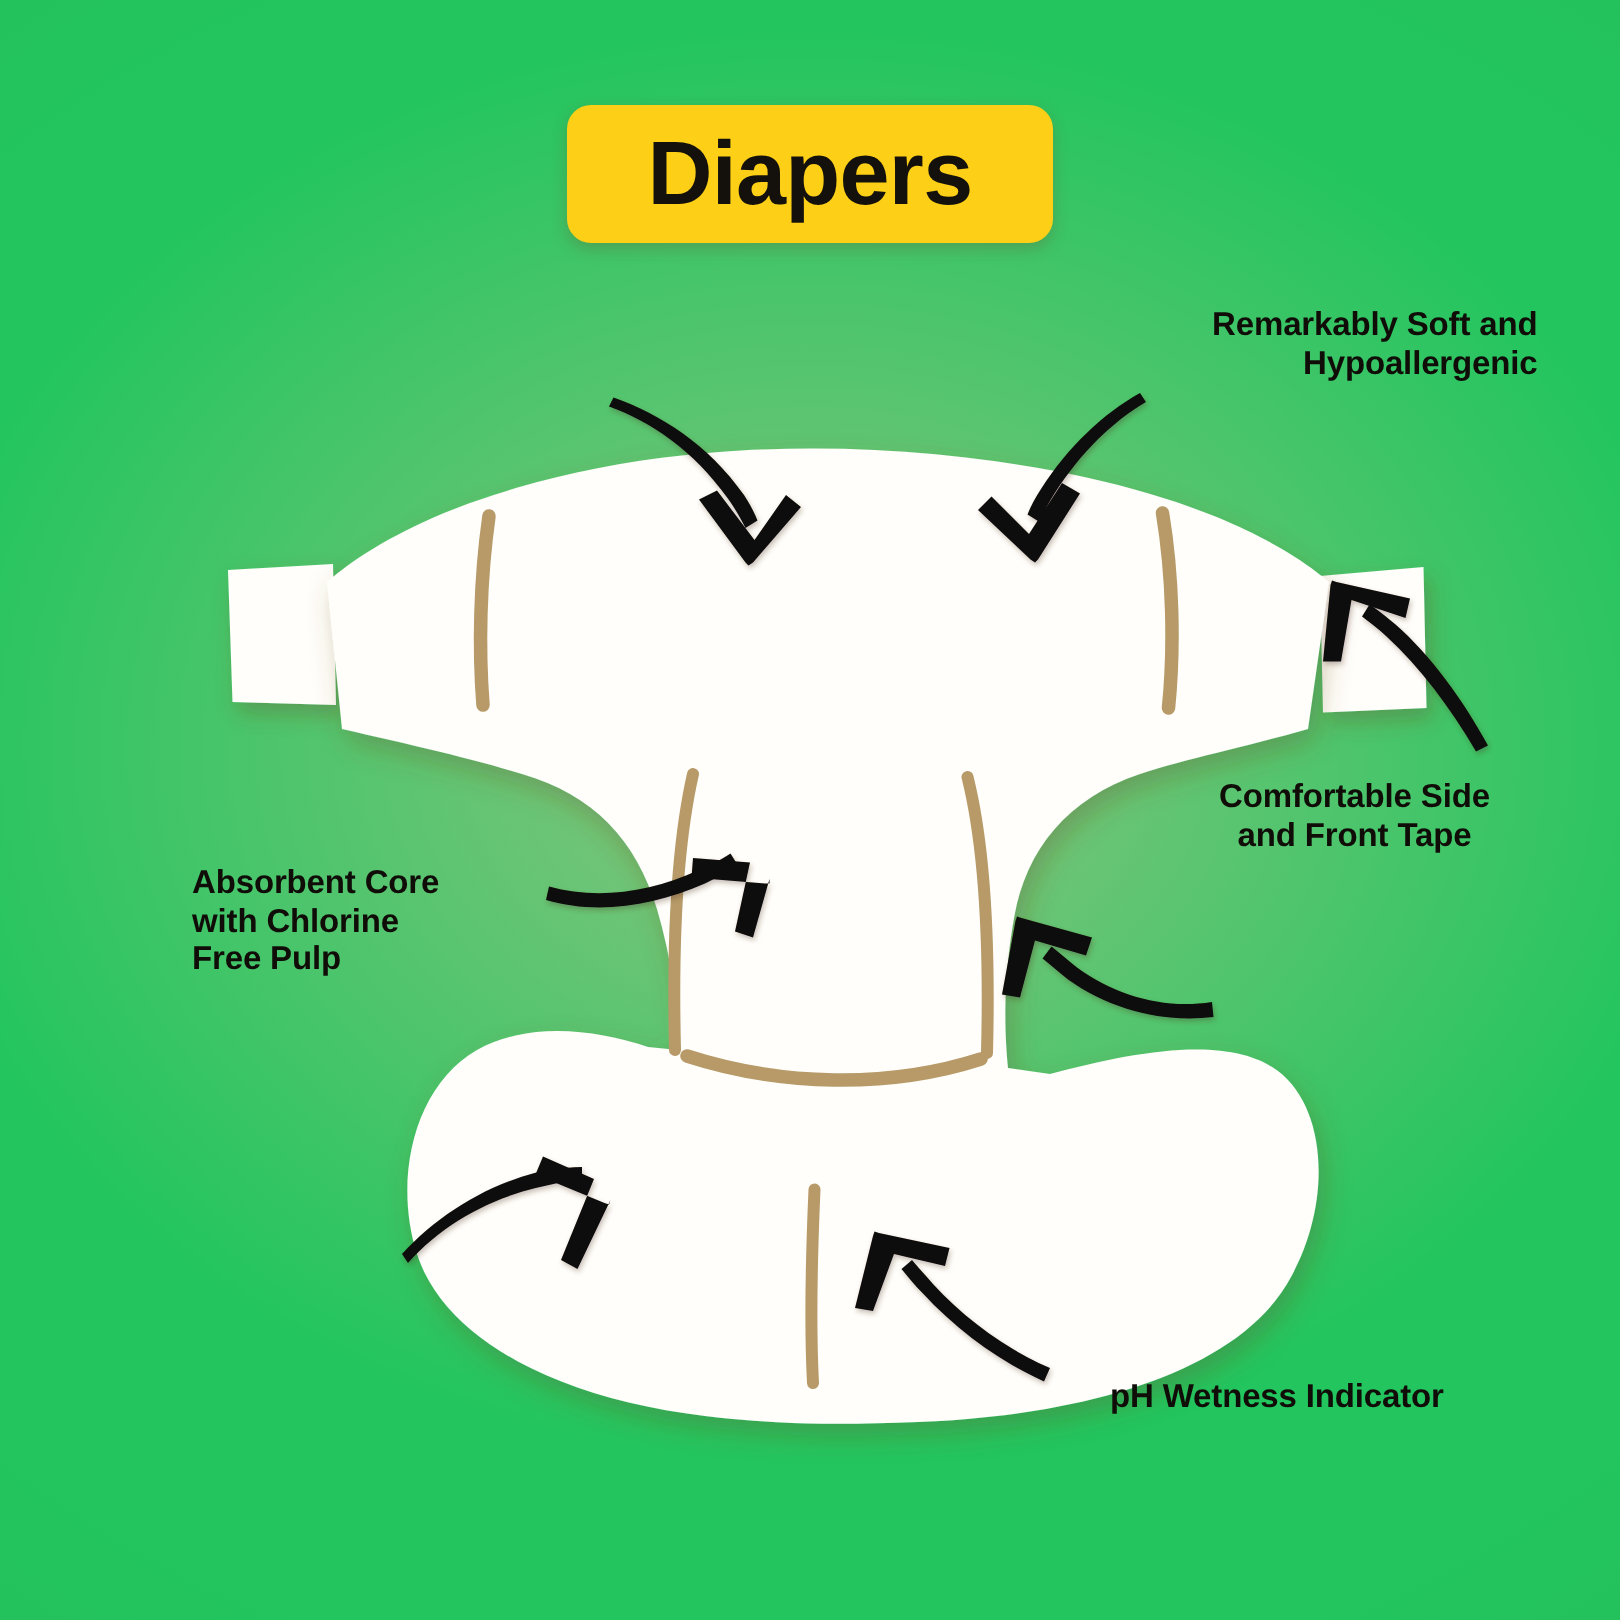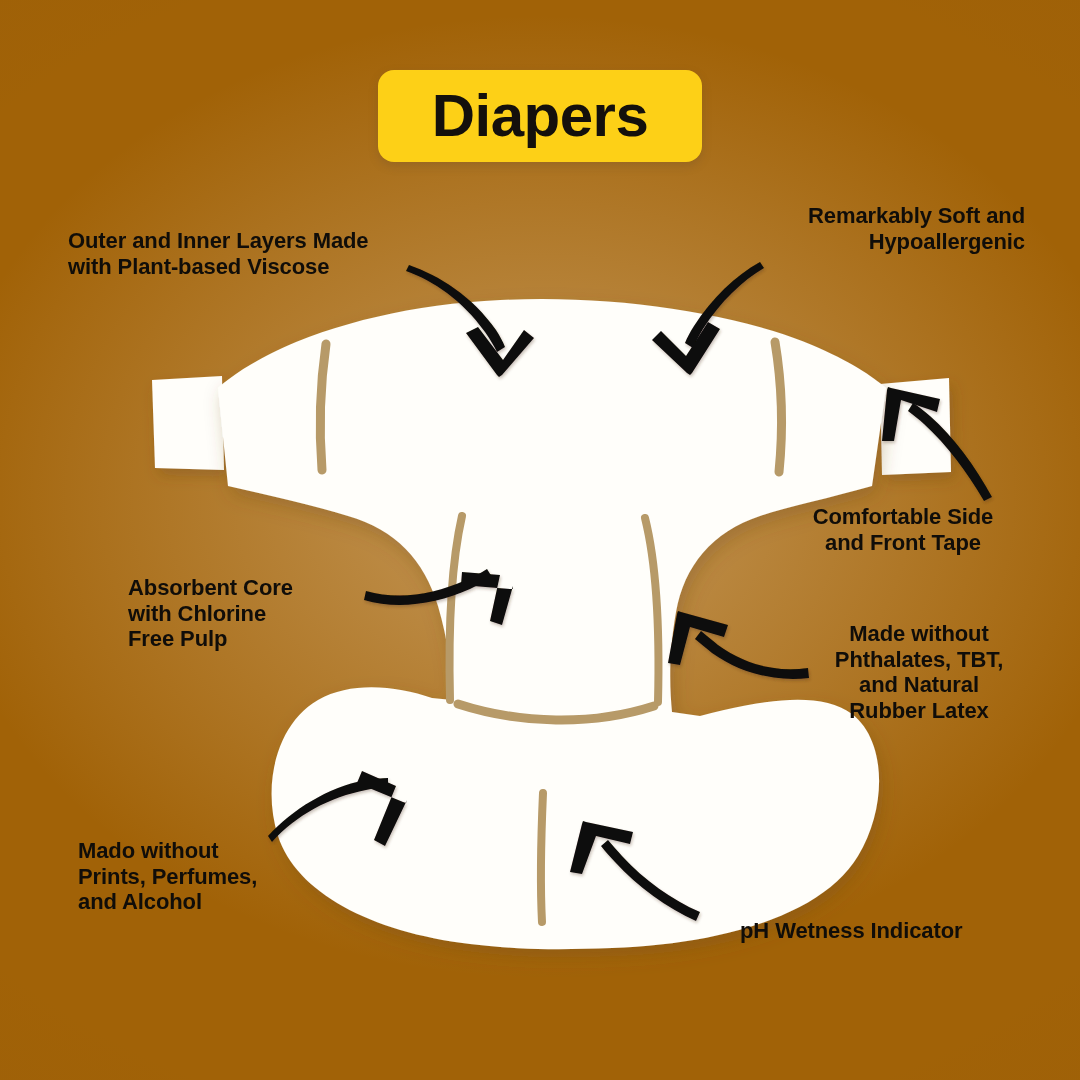--- a/index.html
+++ b/index.html
@@ -7,21 +7,21 @@
     margin: 0;
     padding: 0;
     background: #c9a274;
   }
   #stage {
     position: relative;
     width: 1080px;
     height: 1080px;
     overflow: hidden;
     font-family: "Liberation Sans", sans-serif;
-    background: #a16207;
+    background: #22c55e;
   }
   #bg-vignette {
     position: absolute;
     inset: 0;
     background:
       radial-gradient(ellipse 78% 62% at 50% 46%, rgba(226,196,156,0.55) 0%, rgba(226,196,156,0.20) 46%, rgba(160,122,74,0.00) 72%),
       radial-gradient(ellipse 120% 95% at 50% 50%, rgba(0,0,0,0) 58%, rgba(96,68,36,0.13) 100%);
     pointer-events: none;
   }
 
@@ -67,21 +67,21 @@
     letter-spacing: -0.1px;
     white-space: pre-line;
   }
   .label.align-left   { text-align: left; }
   .label.align-right  { text-align: right; }
   .label.align-center { text-align: center; }
 
   #label-outer        { left: 68px;  top: 228px;  width: 400px; }
   #label-soft         { right: 55px; top: 203px;  width: 330px; }
   #label-absorbent    { left: 128px; top: 551px;  width: 250px; margin-top: 24px; }
-  #label-comfortable  { left: 778px; top: 504px;  width: 250px; }
+  #label-comfortable  { left: 778px; top: 518px;  width: 250px; }
   #label-phthalates   { left: 808px; top: 621px;  width: 222px; }
   #label-prints       { left: 78px;  top: 838px;  width: 270px; }
   #label-ph           { left: 706px; top: 918px;  width: 330px; margin-left: 34px; }
 </style>
 </head>
 <body>
 
 <div id="stage">
 
   <div id="bg-vignette"></div>
@@ -214,37 +214,28 @@
                  C 638,887 667,908 696,921 Z"></path>
         <path d="M596,836 L630,844 L633,832 L586,822 L583,821 L582,824 L570,872 L582,874 Z"></path>
       </g>
     </g>
   </svg>
 
   <div id="title-badge">
     <span id="title-text">Diapers</span>
   </div>
 
-  <div class="label align-left" id="label-outer">Outer and Inner Layers Made
-with Plant-based Viscose</div>
 
   <div class="label align-right" id="label-soft">Remarkably Soft and
 Hypoallergenic</div>
 
   <div class="label align-left" id="label-absorbent">Absorbent Core
 with Chlorine
 Free Pulp</div>
 
   <div class="label align-center" id="label-comfortable">Comfortable Side
 and Front Tape</div>
 
-  <div class="label align-center" id="label-phthalates">Made without
-Phthalates, TBT,
-and Natural
-Rubber Latex</div>
-
-  <div class="label align-left" id="label-prints">Mado without
-Prints, Perfumes,
-and Alcohol</div>
+
 
   <div class="label align-left" id="label-ph">pH Wetness Indicator</div>
 
 </div>
 
 </body></html>

